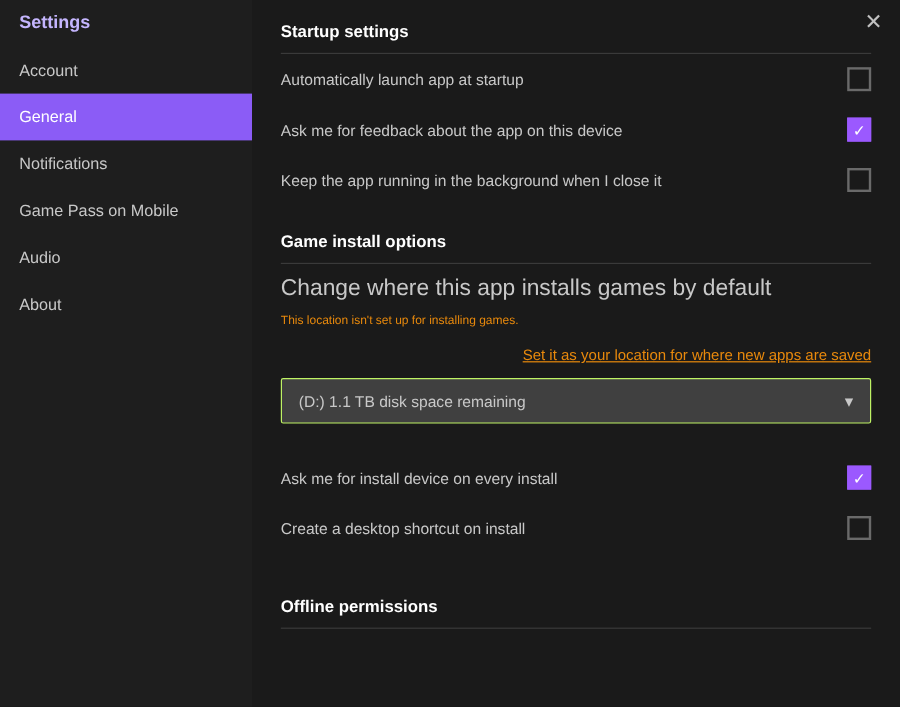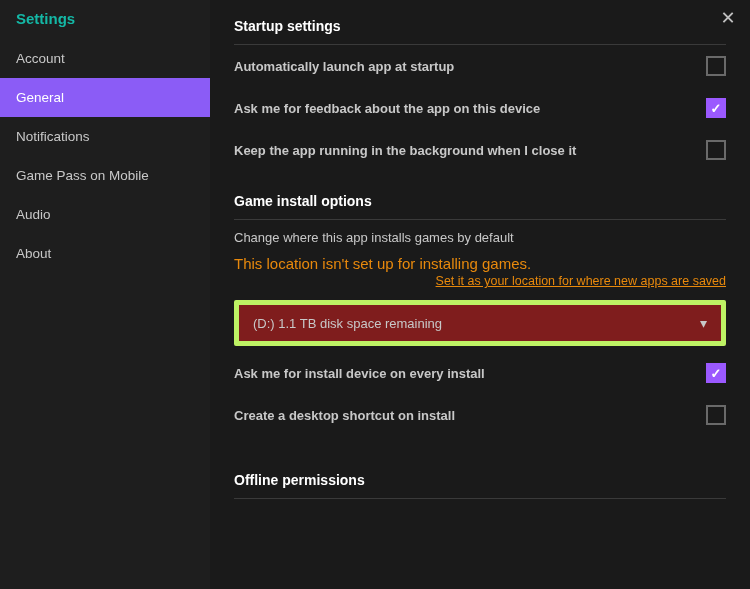--- a/index.html
+++ b/index.html
@@ -17,21 +17,21 @@
     .sidebar {
       width: 210px;
       min-width: 210px;
       background: #1e1e1e;
       display: flex;
       flex-direction: column;
       padding-top: 0;
       height: 589px;
     }
     .sidebar-title {
-      color: #14b8a6;
+      color: #c4b5fd;
       font-size: 15px;
       font-weight: 600;
       padding: 10px 16px 12px 16px;
     }
     .sidebar-item {
       padding: 12px 16px;
       font-size: 13.5px;
       color: #c8c8c8;
       cursor: pointer;
       user-select: none;
@@ -84,21 +84,20 @@
       margin: 0 24px;
     }
 
     
     .setting-row {
       display: flex;
       align-items: center;
       justify-content: flex-end;
       padding: 11px 24px;
       font-size: 13px;
-      font-weight: bold;
     }
     .setting-label {
       flex: 1;
       color: #c8c8c8;
     }
 
     
     .checkbox-wrap {
       width: 20px;
       height: 20px;
@@ -116,44 +115,44 @@
     .checkbox-wrap.checked::after {
       content: '✓';
       color: #ffffff;
       font-size: 13px;
       line-height: 1;
     }
 
     
     .warning-text {
       color: #e8890c;
-      font-size: 15px;
-      margin-bottom: 2px;
+      font-size: 10px;
+      margin-bottom: 16px;
     }
     .link-text {
       color: #e8890c;
       font-size: 12.5px;
       text-decoration: underline;
       cursor: pointer;
       text-align: right;
     }
     .install-info {
       padding: 10px 24px 12px 24px;
     }
     .install-desc {
-      font-size: 13px;
+      font-size: 19px;
       color: #c8c8c8;
       margin-bottom: 10px;
     }
 
     
     .dropdown {
-      margin: 0 24px 6px 24px;
-      background: #7f1d1d;
-      border: 5px solid #bef264;
+      margin: 0 24px 24px 24px;
+      background: #404040;
+      border: 1px solid #bef264;
       border-radius: 2px;
       display: flex;
       align-items: center;
       justify-content: space-between;
       padding: 10px 14px;
       cursor: pointer;
     }
     .dropdown-label {
       font-size: 13px;
       color: #c8c8c8;

